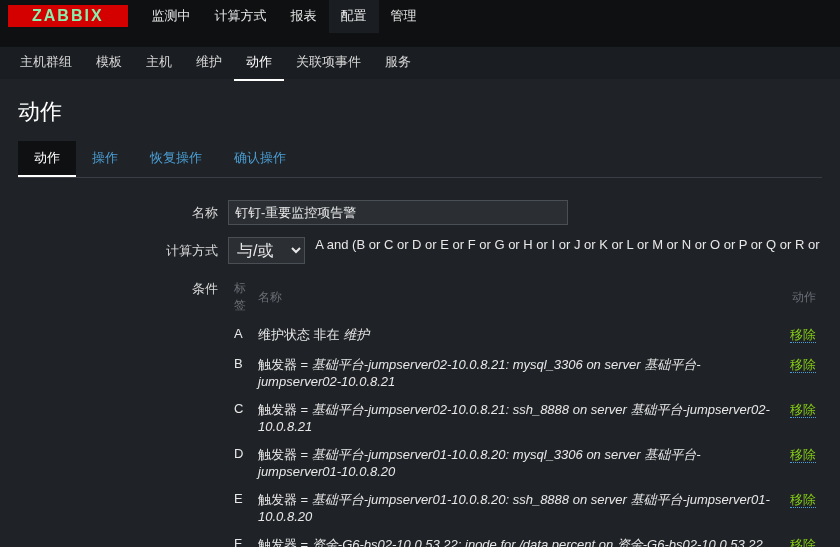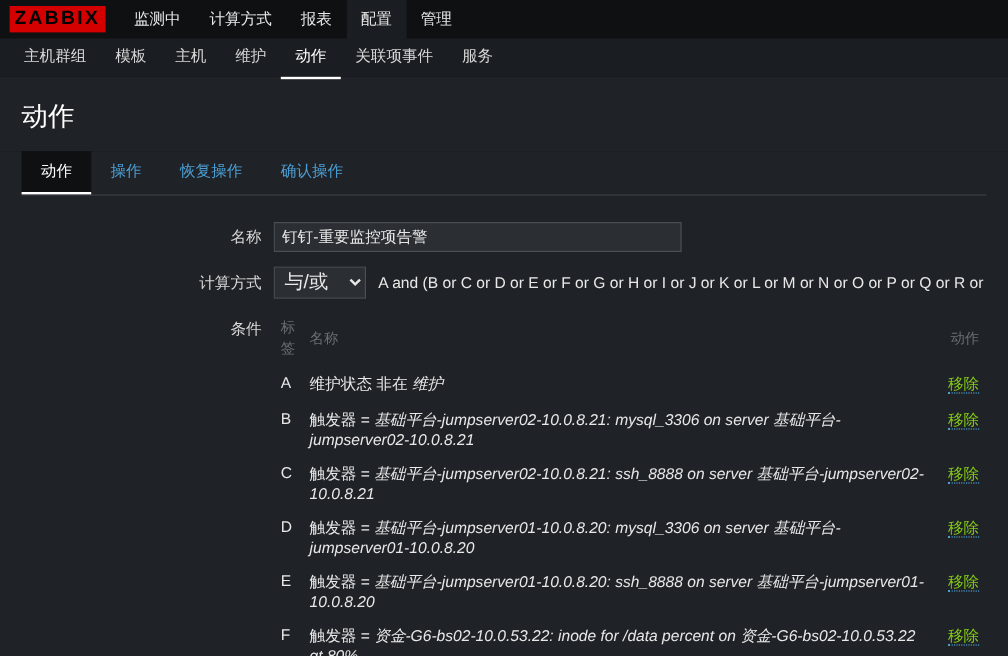--- a/index.html
+++ b/index.html
@@ -13,45 +13,46 @@
   }
   .topbar {
     display: flex;
     align-items: center;
     background: #0e1012;
     height: 32px;
     padding: 0 8px;
   }
   .logo {
     background: #d40000;
-    color: #000000;
+    color: #86efac;
     font-weight: bold;
     letter-spacing: 2px;
     font-size: 16px;
-    padding: 2px 4px;
+    padding: 2px 24px;
     margin-right: 12px;
   }
   .topnav {
     display: flex;
     gap: 0;
   }
   .topnav-item {
     padding: 8px 12px;
     color: #e8e8e8;
     cursor: pointer;
   }
   .topnav-item.active {
     background: #1a1d21;
   }
   .subbar {
     display: flex;
     align-items: center;
     background: #1a1d21;
     height: 32px;
     padding: 0 8px;
+    margin-top: 15px;
   }
   .subnav-item {
     padding: 8px 12px;
     color: #d8d8d8;
     cursor: pointer;
   }
   .subnav-item.active {
     color: #fff;
     border-bottom: 2px solid #fff;
   }
@@ -87,21 +88,21 @@
     align-items: center;
     margin-bottom: 12px;
   }
   .form-label {
     width: 210px;
     text-align: right;
     padding-right: 10px;
     color: #d8d8d8;
     flex-shrink: 0;
   }
-  .form-field { flex: 1; display: flex; align-items: center; gap: 10px; overflow: hidden; }
+  .form-field { flex: 1; display: flex; gap: 10px; overflow: hidden; }
   input[type=text].txt {
     background: #2b2f34;
     border: 1px solid #4a4e55;
     color: #e8e8e8;
     padding: 4px 6px;
     width: 340px;
     font-size: 13px;
   }
   select.sel {
     background: #2b2f34;

